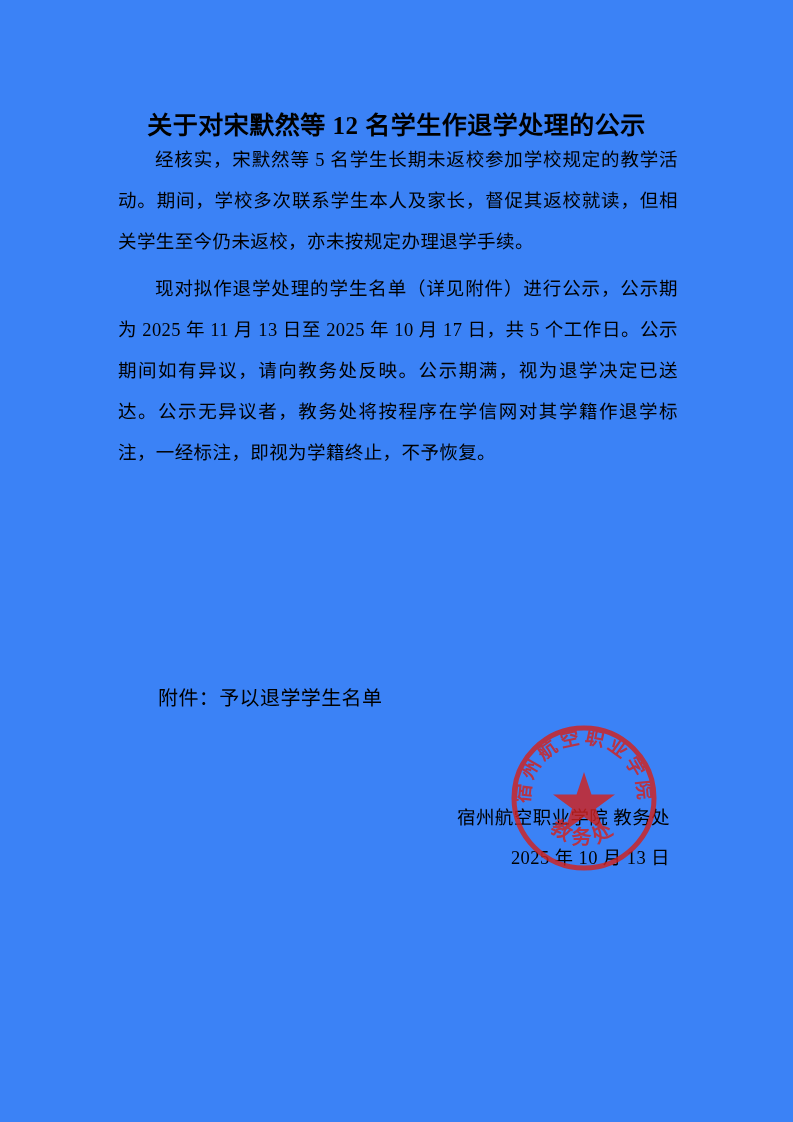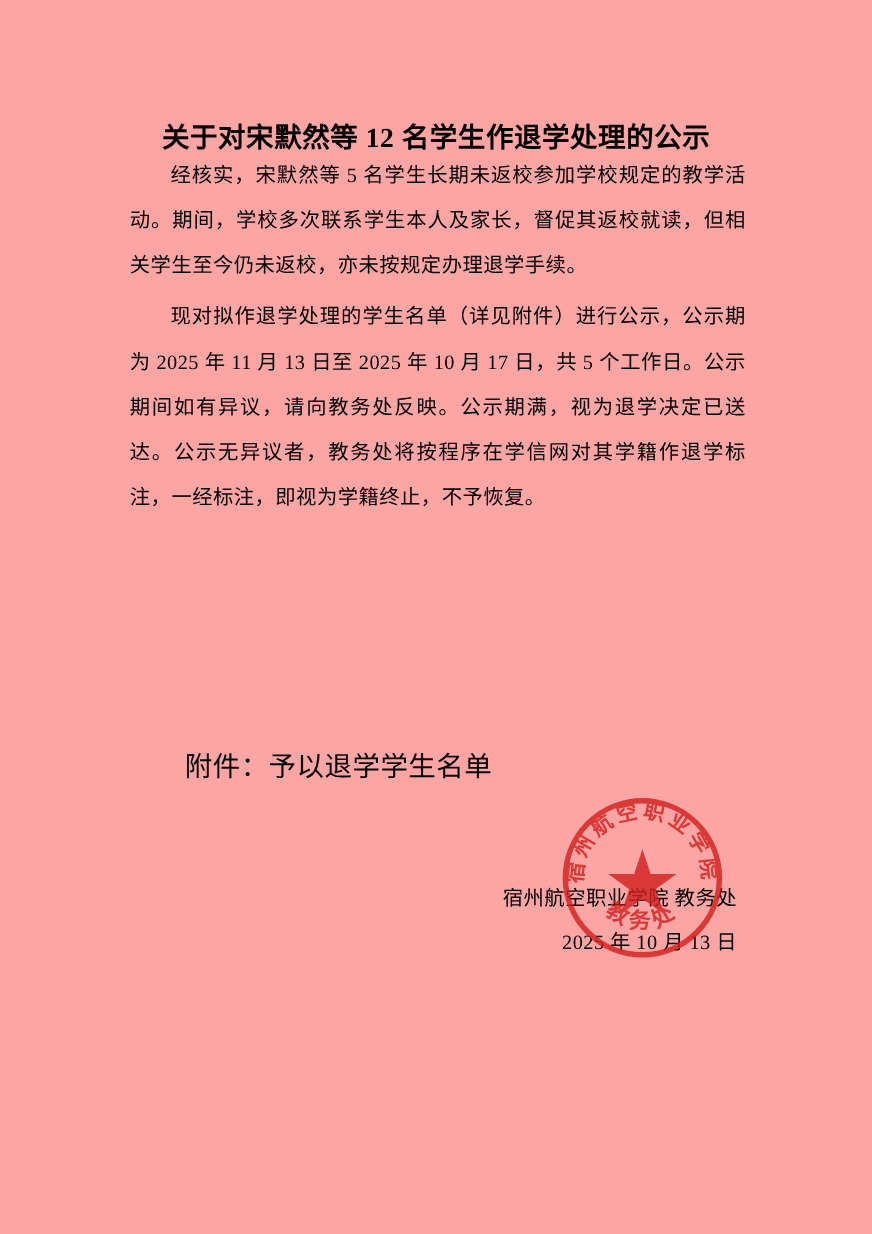--- a/index.html
+++ b/index.html
@@ -14,21 +14,21 @@
     position: relative;
     font-family: "Liberation Serif", "DejaVu Serif", serif;
     color: #000000;
     overflow: hidden;
   }
   .page {
     position: absolute;
     inset: 0;
     width: 793px;
     height: 1122px;
-    background: #fca5a5;
+    background: #3b82f6;
   }
   .doc-title {
     position: absolute;
     top: 88px;
     left: 0;
     width: 793px;
     text-align: center;
     font-size: 25px;
     font-weight: bold;
     letter-spacing: 0.5px;
@@ -47,21 +47,21 @@
     text-align: justify;
     text-justify: inter-ideograph;
     margin: 0 0 6px 0;
     letter-spacing: 0.4px;
   }
   .attachment {
     position: absolute;
     top: 680px;
     left: 118px;
     width: 560px;
-    font-size: 25px;
+    font-size: 20px;
     line-height: 36px;
     text-indent: 2em;
     letter-spacing: 0.4px;
   }
   .signature {
     position: absolute;
     top: 798px;
     left: 118px;
     width: 560px;
     text-align: right;

